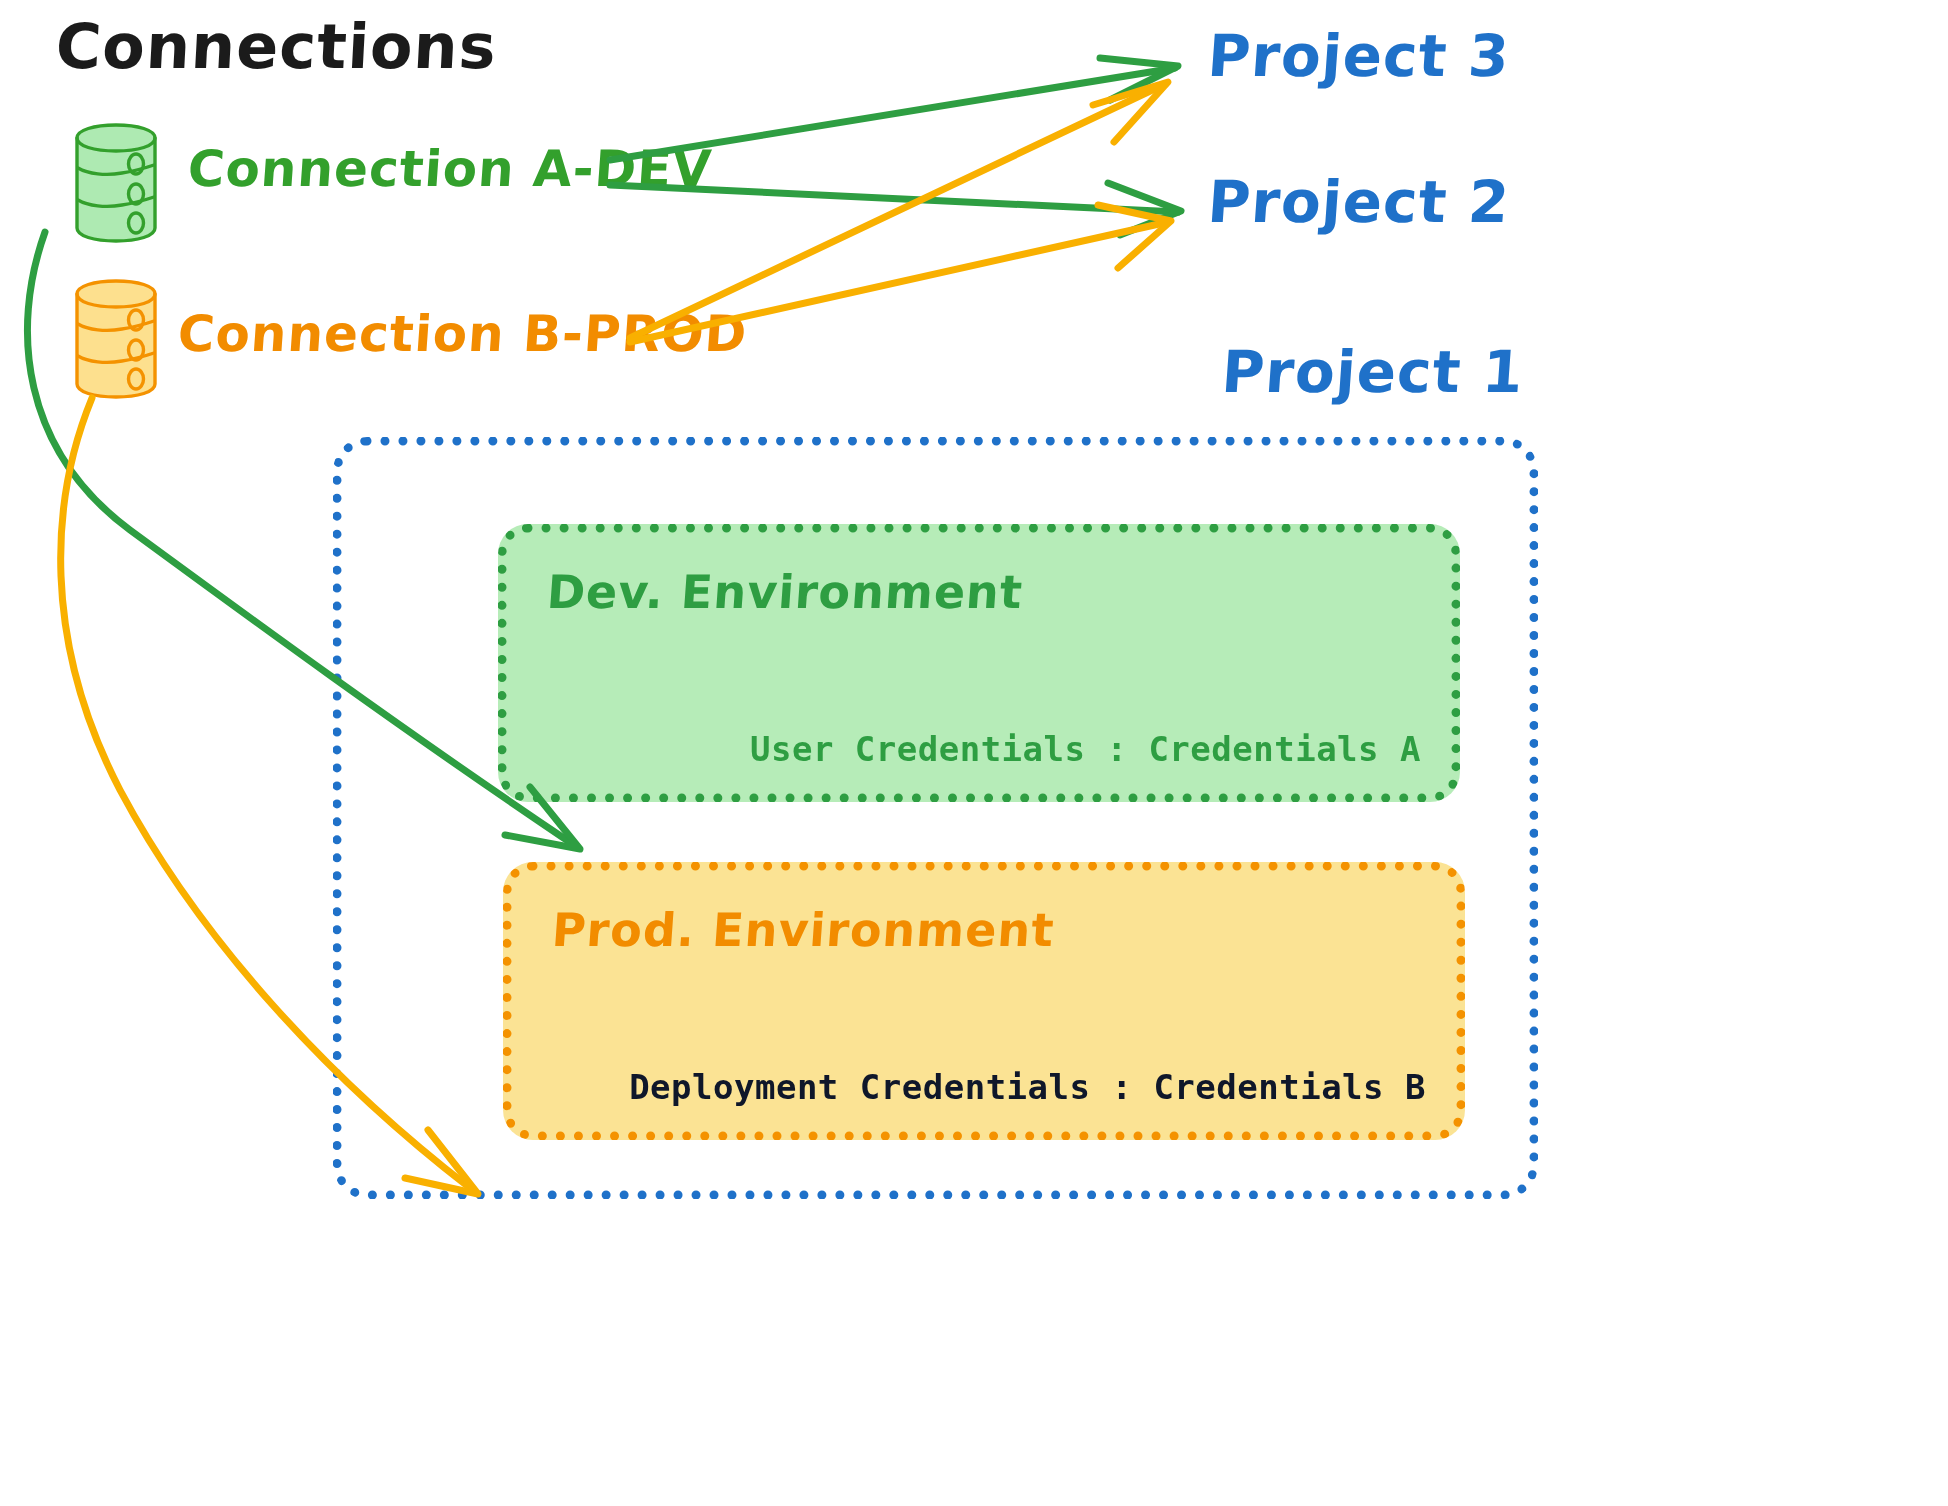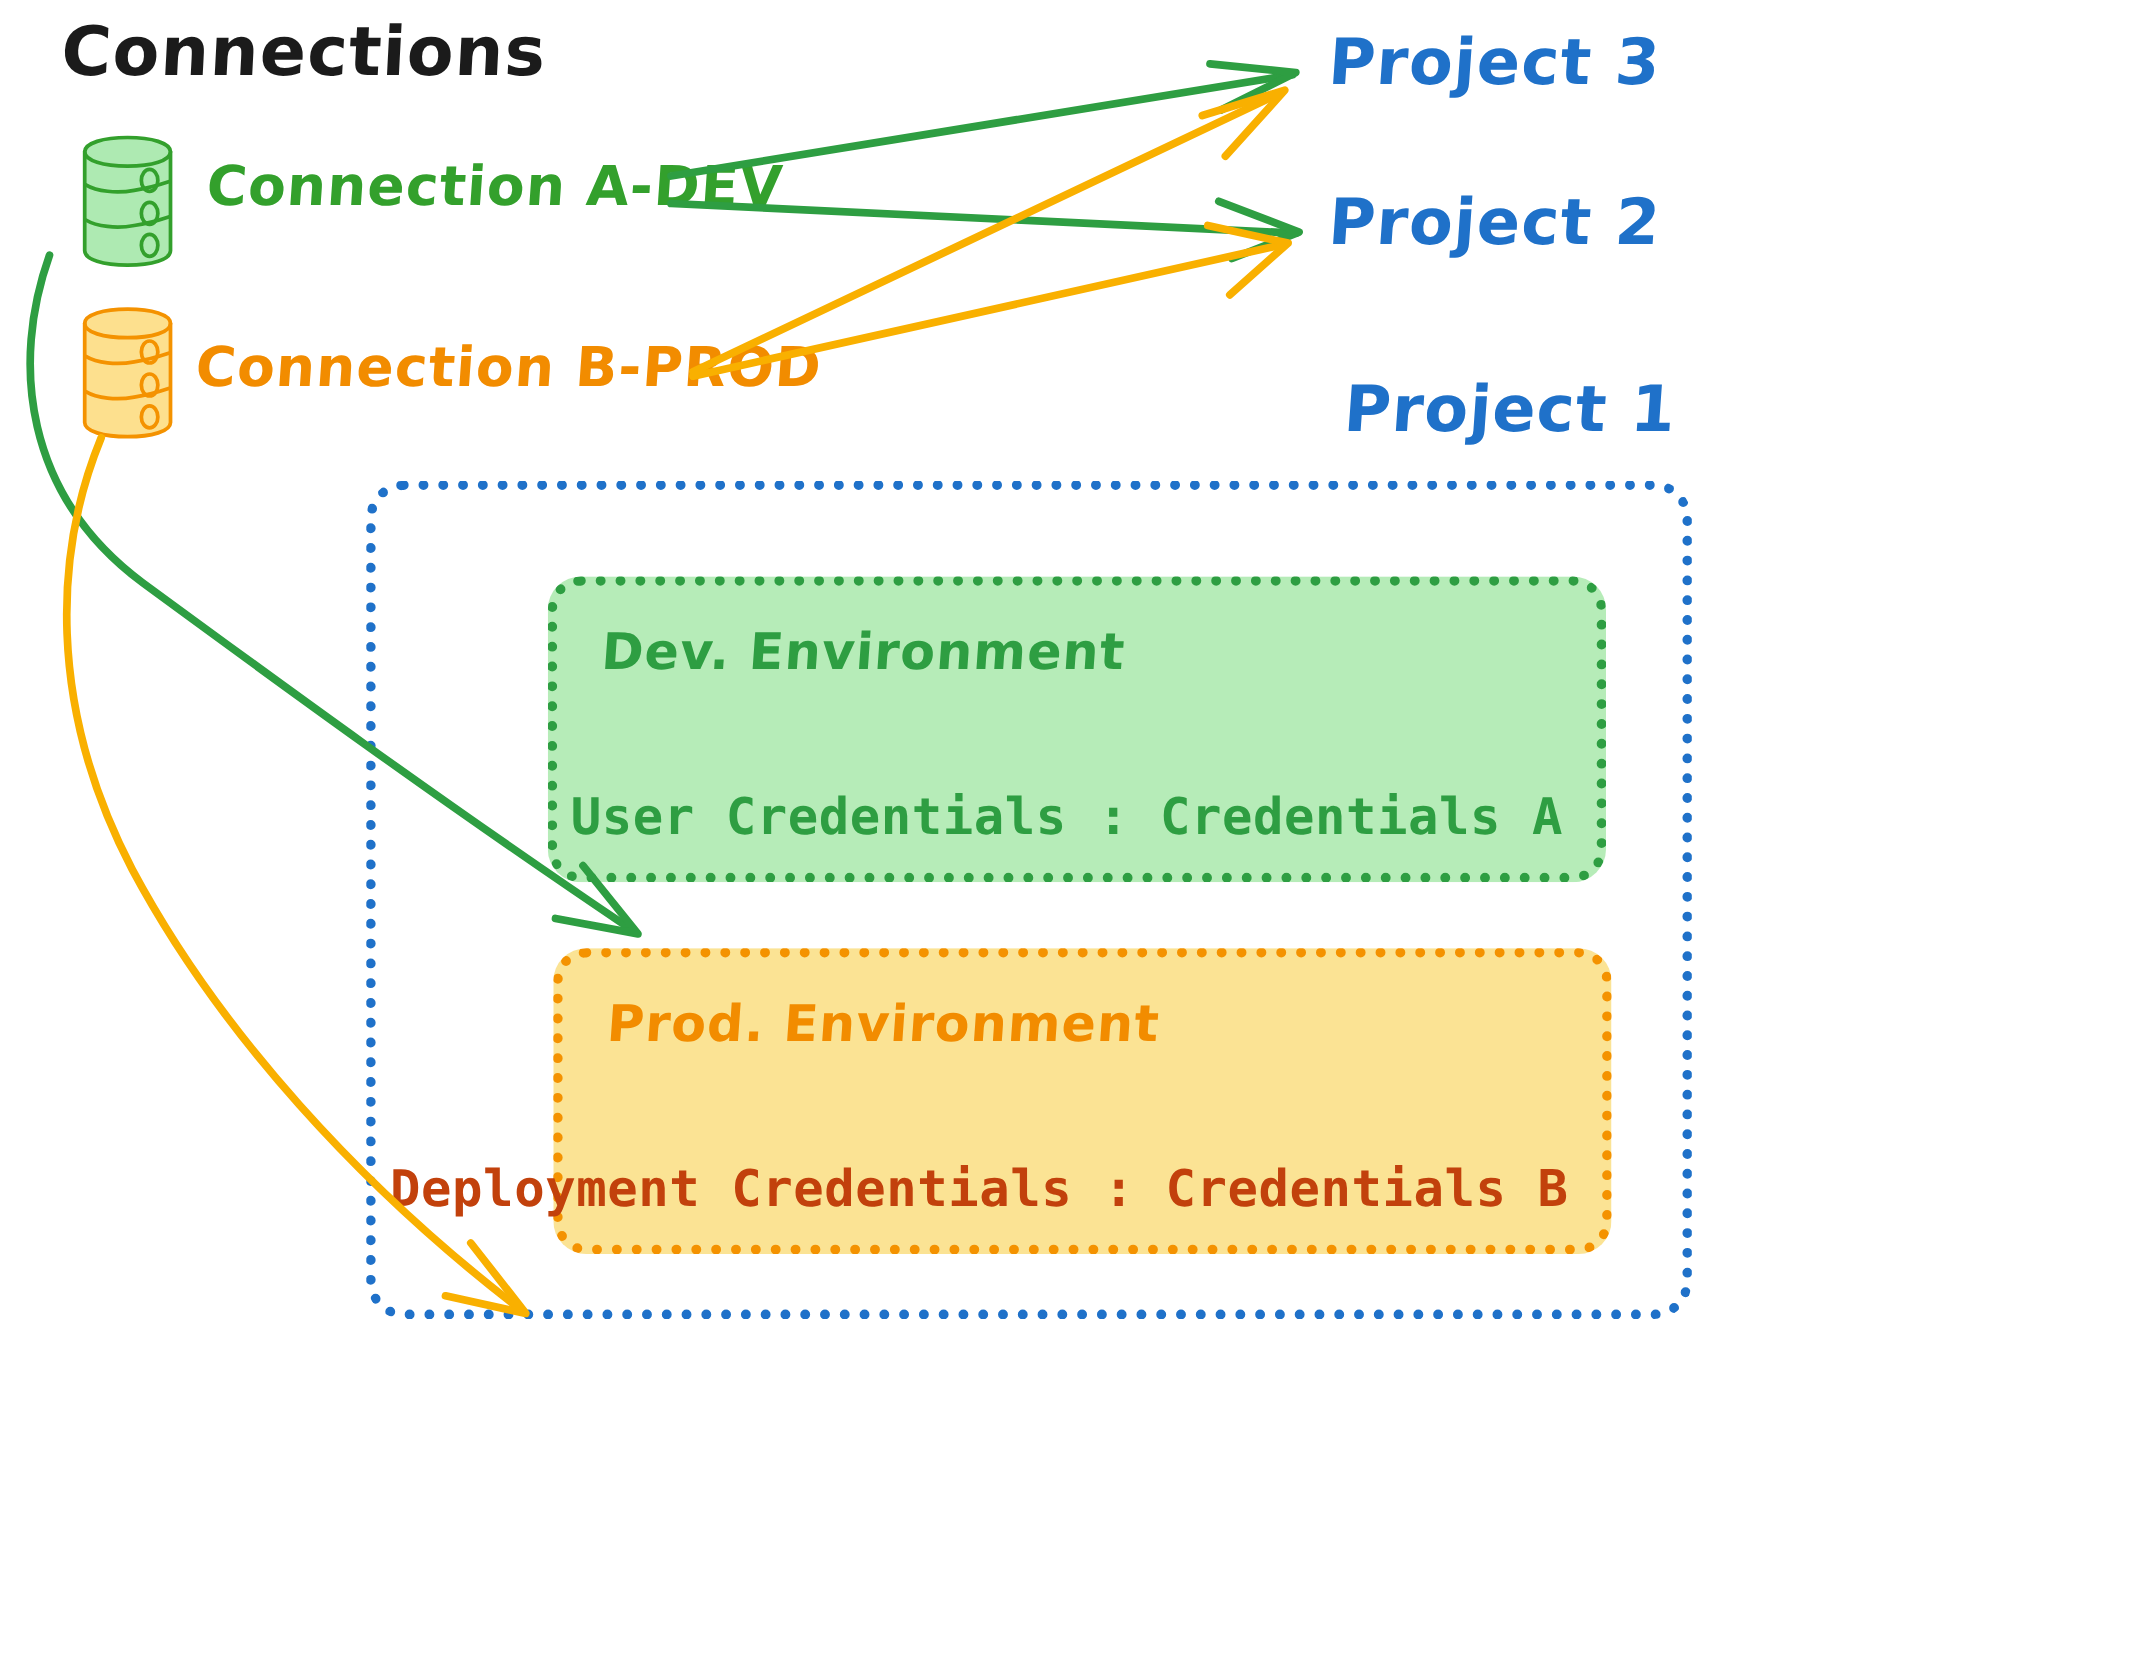--- a/index.html
+++ b/index.html
@@ -40,23 +40,23 @@
     left:498px;top:524px;width:962px;height:278px;
     background:#b6ecb8;border:9px dotted #2e9e42;
   }
   #prod-box{
     left:503px;top:862px;width:962px;height:278px;
     background:#fbe394;border:9px dotted #f49200;
   }
   .env-title{position:absolute;left:40px;top:32px;font-size:46px;transform:skewX(-4deg);white-space:nowrap;}
   #dev-title{color:#2e9e42;}
   #prod-title{color:#f28c00;}
-  .env-cred{position:absolute;right:30px;bottom:24px;font-size:46px;white-space:nowrap;}
+  .env-cred{position:absolute;right:30px;bottom:24px;font-size:34px;white-space:nowrap;}
   #dev-cred{color:#2e9e42;}
-  #prod-cred{color:#c2410c;}
+  #prod-cred{color:#0f172a;}
 
   
   #arrows{position:absolute;left:0;top:0;width:1948px;height:1506px;pointer-events:none;}
 </style>
 </head>
 <body>
 
 <div id="stage">
 
   <div id="title" class="hand">Connections</div>

